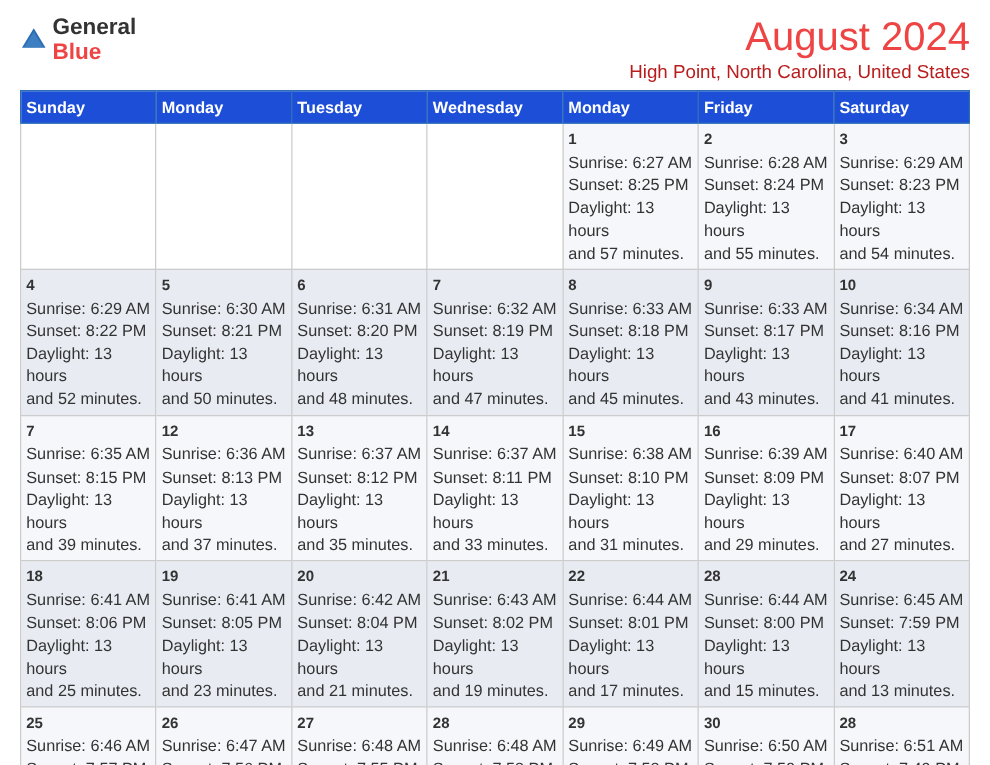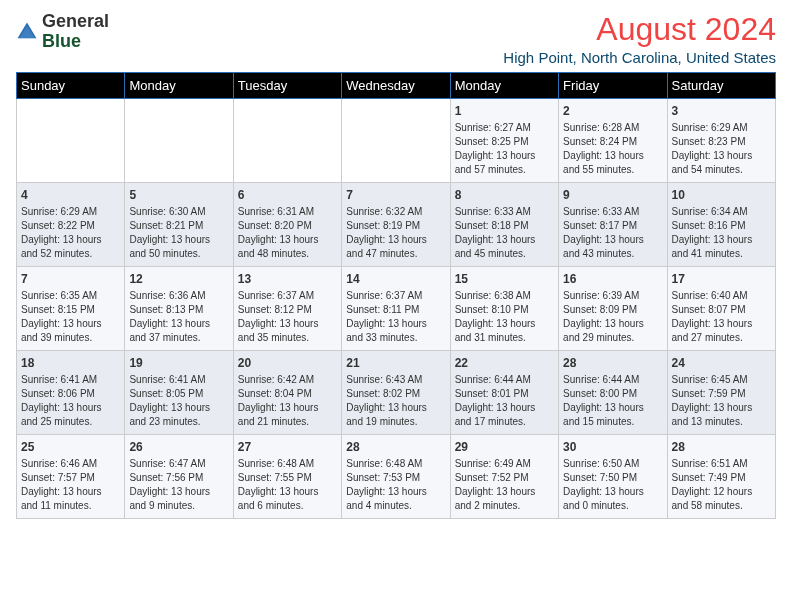--- a/index.html
+++ b/index.html
@@ -26,51 +26,51 @@
       display: flex;
       align-items: center;
       gap: 4px;
     }
     .logo-text {
       font-size: 18px;
       font-weight: bold;
       line-height: 1.1;
     }
     .logo-text .general { color: #333; }
-    .logo-text .blue { color: #14532d; }
+    .logo-text .blue { color: #ef4444; }
     .logo-icon {
       width: 22px;
       height: 22px;
     }
     .title-block {
       text-align: right;
     }
     .main-title {
       font-size: 32px;
       font-weight: normal;
       color: #ef4444;
       line-height: 1.1;
     }
     .subtitle {
       font-size: 15px;
-      color: #0c4a6e;
+      color: #b91c1c;
       margin-top: 2px;
     }
     .calendar {
       width: 100%;
       border-collapse: collapse;
       table-layout: fixed;
       font-size: 11px;
     }
     .calendar thead th {
-      background: #000000;
+      background: #1d4ed8;
       color: #fff;
       padding: 5px 4px;
       font-size: 13px;
-      font-weight: normal;
+      font-weight: bold;
       text-align: left;
       border: 1px solid #2a6db5;
       margin-top: 18px;
     }
     .calendar tbody tr td {
       vertical-align: top;
       border: 1px solid #ccc;
       padding: 4px 4px 3px 4px;
       height: 84px;
       background: #fff;
@@ -84,21 +84,21 @@
     .calendar tbody tr:nth-child(even) td {
       background: #e8ecf2;
     }
     .day-num {
       font-weight: bold;
       font-size: 12px;
       display: block;
       margin-bottom: 1px;
     }
     .day-info {
-      font-size: 10px;
+      font-size: 13px;
       color: #333;
     }
     .empty-cell {
       background: #fff !important;
       border: 1px solid #ccc;
     }
     .footer-note {
       margin-top: 6px;
       font-size: 11px;
       color: #555;

